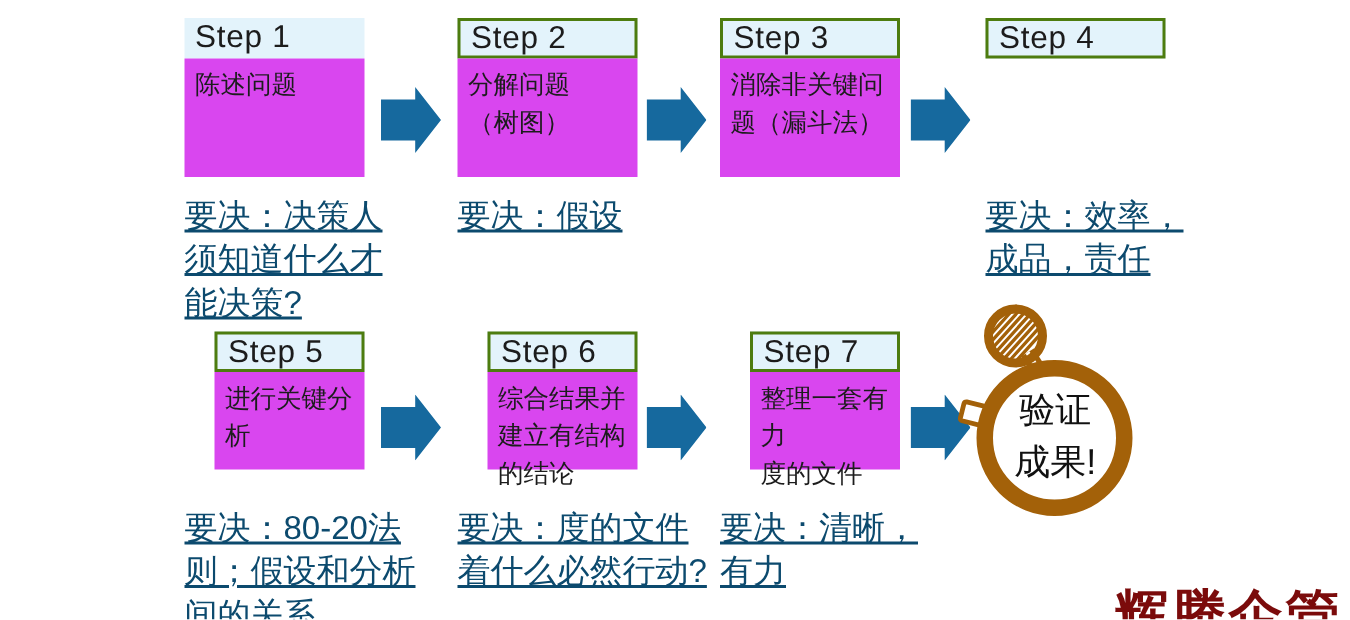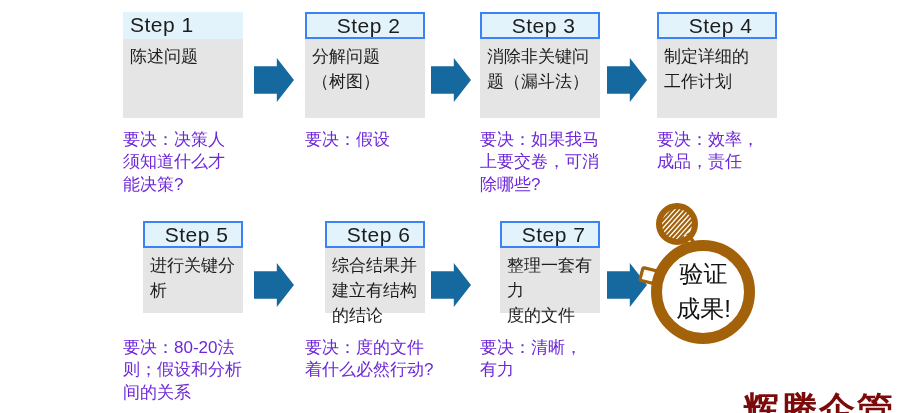--- a/index.html
+++ b/index.html
@@ -26,43 +26,43 @@
   .step-header {
     height: 27px;
     background: #e3f3fb;
     color: #1c1c1c;
     font-size: 21px;
     line-height: 26px;
     padding-left: 7px;
     letter-spacing: 0.5px;
   }
   .step.bordered .step-header {
-    border: 2px solid #3b82f6;
+    border: 2px solid #4d7c0f;
     line-height: 23px;
-    text-align: center;
   }
   .step-body {
-    background: #e5e5e5;
+    background: #d946ef;
     color: #1c1c1c;
     font-size: 17px;
     line-height: 1.48;
     padding: 5px 0 0 7px;
     white-space: pre-line;
   }
   .step.rowA .step-body { height: 79px; }
   .step.rowB .step-body { height: 65px; }
 
   
   .caption {
     position: absolute;
     width: 172px;
-    color: #6d28d9;
-    font-size: 17px;
+    color: #0c4a6e;
+    font-size: 22px;
     line-height: 1.32;
     white-space: pre-line;
+    text-decoration: underline;
   }
   .cap-row0 { top: 129px; }
   .cap-row1 { top: 337px; }
 
   
   .arrow {
     position: absolute;
     width: 40px;
     height: 44px;
     background: #16699e;
@@ -120,31 +120,26 @@
 
   <div class="step col2 row0 rowA bordered">
     <div class="step-header">Step 3</div>
     <div class="step-body">消除非关键问
 题（漏斗法）</div>
   </div>
   <div class="arrow ar-g2 ar-row0"></div>
 
   <div class="step col3 row0 rowA bordered">
     <div class="step-header">Step 4</div>
-    <div class="step-body">制定详细的
-工作计划</div>
   </div>
 
   <div class="caption col0 cap-row0">要决：决策人
 须知道什么才
 能决策?</div>
   <div class="caption col1 cap-row0">要决：假设</div>
-  <div class="caption col2 cap-row0">要决：如果我马
-上要交卷，可消
-除哪些?</div>
   <div class="caption col3 cap-row0">要决：效率，
 成品，责任</div>
 
   <div class="step col0 row1 rowB bordered">
     <div class="step-header">Step 5</div>
     <div class="step-body">进行关键分析</div>
   </div>
   <div class="arrow ar-g0 ar-row1"></div>
 
   <div class="step col1 row1 rowB bordered">

